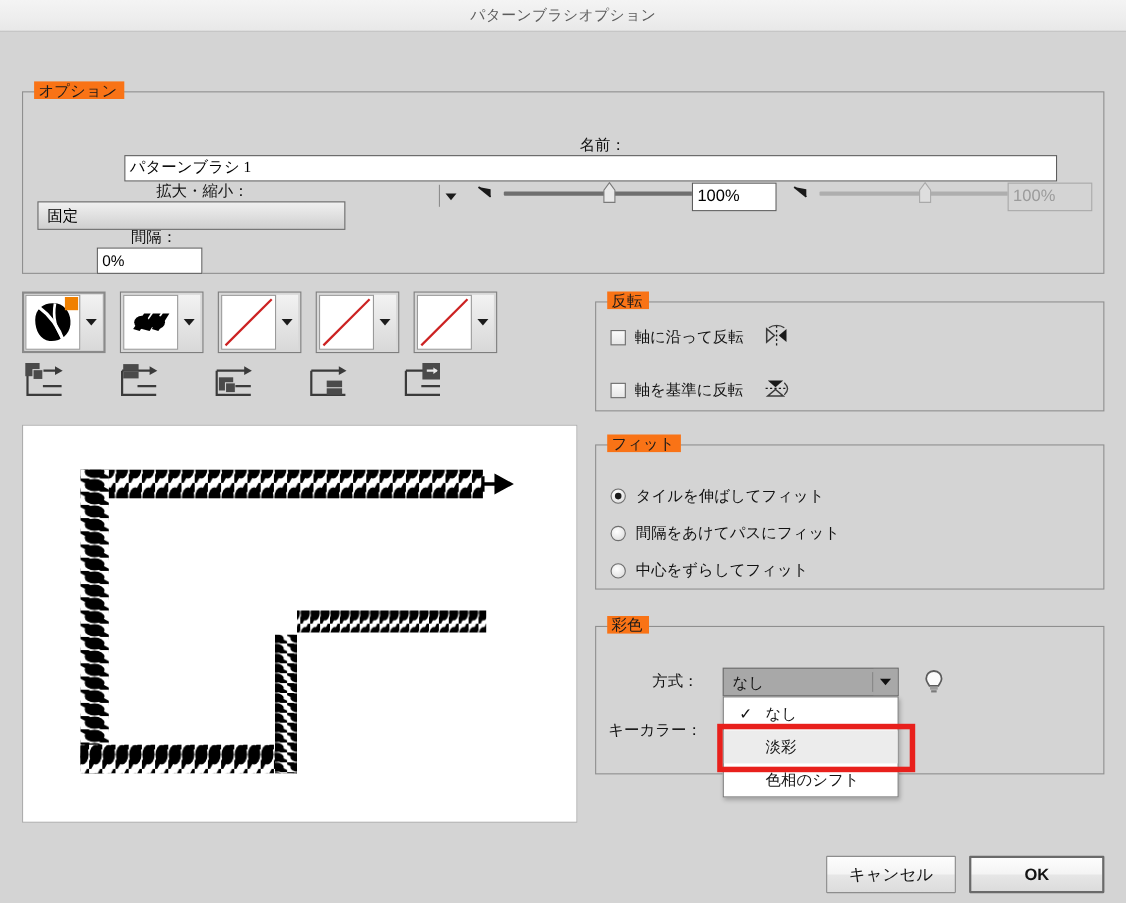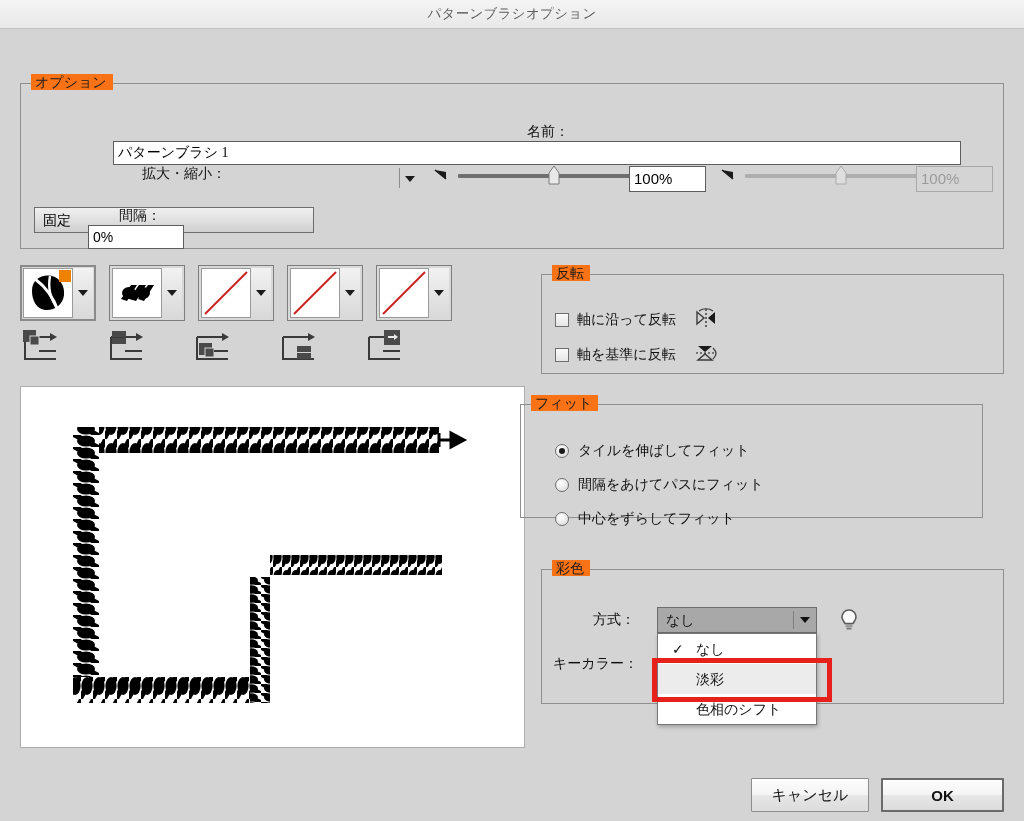--- a/index.html
+++ b/index.html
@@ -90,21 +90,20 @@
     background: linear-gradient(to bottom, #f0f0f0 0%, #e0e0e0 50%, #cfcfcf 100%);
     border: 1px solid #6d6d6d;
     box-sizing: border-box;
     height: 26px;
     line-height: 24px;
     padding: 0 28px 0 8px;
     font-size: 14px;
     color: #000;
     white-space: nowrap;
     overflow: hidden;
-    margin-top: 24px;
   }
 
   
   .slider-wrap { position: absolute; display: flex; align-items: center; }
   .pen-icon { width: 20px; height: 20px; }
   .track {
     position: relative;
     height: 4px;
     border-radius: 1px;
   }
@@ -158,21 +157,21 @@
     left: 20px; top: 357px;
     width: 505px; height: 362px;
     background: #fff;
     border: 1px solid #adadad;
     box-sizing: border-box;
     overflow: hidden;
   }
 
   
   #grp-flip { left: 541px; top: 245px; width: 463px; height: 100px; }
-  #grp-fit  { left: 520px; top: 375px; width: 463px; height: 114px; }
+  #grp-fit  { left: 541px; top: 375px; width: 463px; height: 132px; }
   #grp-color{ left: 541px; top: 540px; width: 463px; height: 135px; }
 
   .check-row, .radio-row {
     position: absolute;
     display: flex;
     align-items: center;
     font-size: 14px;
     color: #111;
   }
   .checkbox {
@@ -507,21 +506,21 @@
 
       <rect x="249" y="168" width="172" height="20" fill="url(#ropeHs)"></rect>
 
       <path d="M418 46 L418 60 M418 53 L437 53 M430 46 L443 53 L430 60 Z" stroke="#000" stroke-width="3" fill="#000"></path>
     </svg>
   </div>
 
   <div class="group" id="grp-flip">
     <span class="legend">反転</span>
   </div>
-  <div class="check-row" style="left:555px; top:279px;">
+  <div class="check-row" style="left:555px; top:266px;">
     <span class="checkbox"></span>
     <span>軸に沿って反転</span>
     <span style="margin-left:18px;">
       <svg width="24" height="20" viewBox="0 0 24 20">
         <path d="M3 4 L10 10 L3 16 Z" fill="none" stroke="#3b3b3b" stroke-width="1.4"></path>
         <path d="M21 4 L14 10 L21 16 Z" fill="#1a1a1a"></path>
         <line x1="12" y1="1" x2="12" y2="19" stroke="#1a1a1a" stroke-width="1.2" stroke-dasharray="2 2"></line>
         <path d="M5 3 C9 0 15 0 19 3" fill="none" stroke="#3b3b3b" stroke-width="1.2"></path>
       </svg>
     </span>

